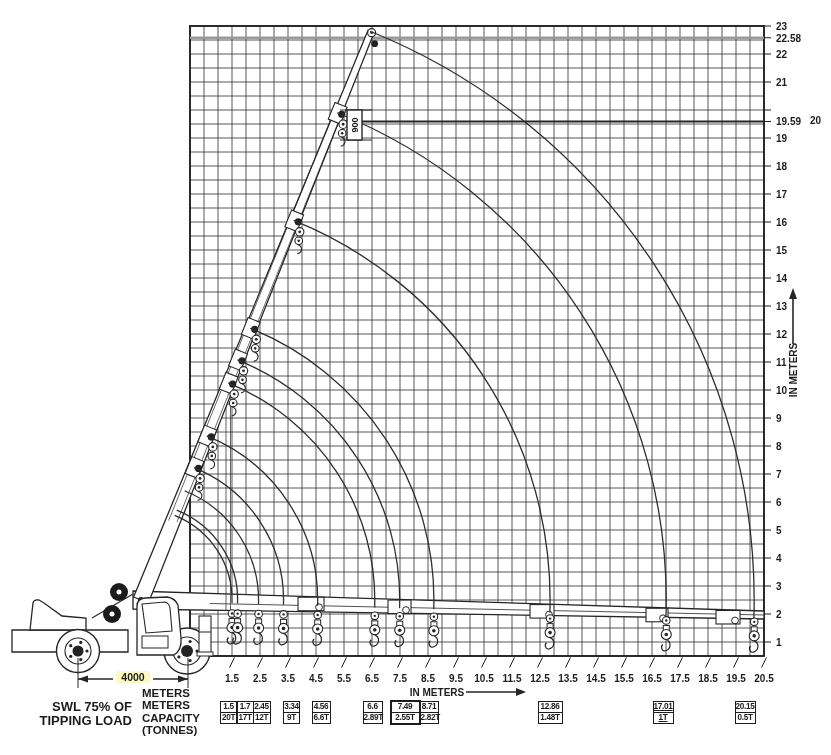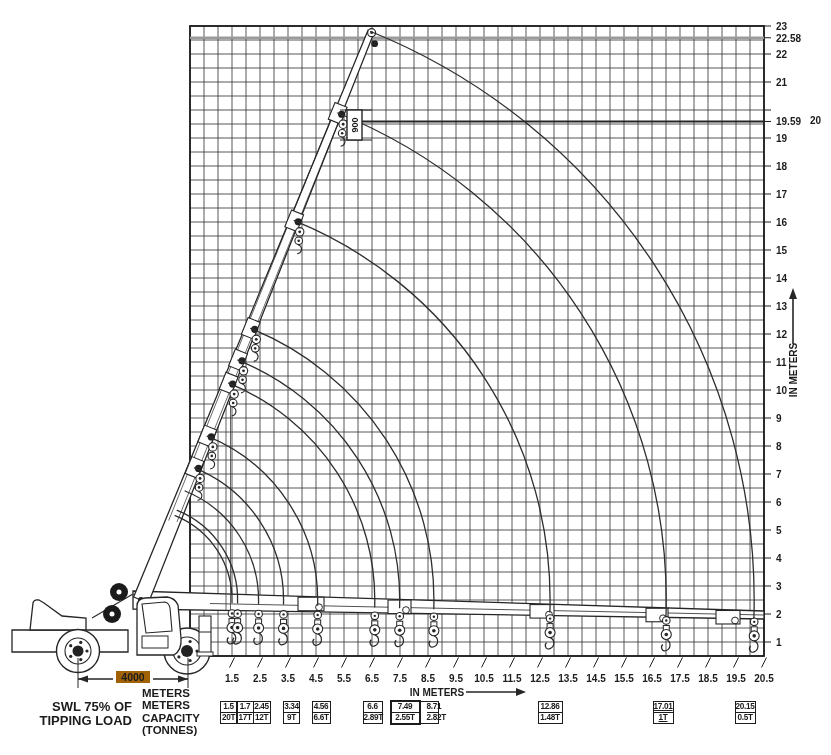--- a/index.html
+++ b/index.html
@@ -11,21 +11,21 @@
   .ytick{font-size:10px;text-align:left;}
   .capbox{position:absolute;background:#fff;border:1.2px solid #1c1c1c;box-sizing:border-box;text-align:center;}
   .capbox.hl{border-width:2.4px;}
   .capcell{font-size:8.2px;font-weight:bold;line-height:10px;height:10px;letter-spacing:-0.3px;overflow:visible;}
   .capcell.bot{border-top:1.2px solid #1c1c1c;}
   .rot{transform:rotate(-90deg);}
   #swl{left:38px;top:700px;width:94px;text-align:right;font-size:13px;line-height:1.06;}
   #legend{left:142px;top:687px;font-size:11.5px;line-height:1.07;text-align:left;}
   #xaxislbl{left:407px;top:686.5px;width:60px;text-align:center;font-size:10px;}
   #yaxislbl{left:763px;top:364px;width:62px;height:12px;text-align:center;font-size:10px;}
-  #dim4000{left:116px;top:671px;width:34px;text-align:center;font-size:10.5px;background:#a16207;}
+  #dim4000{left:116px;top:671px;width:34px;text-align:center;font-size:10.5px;background:#fef9c3;}
   #dim900{left:340px;top:120px;width:30px;height:10px;text-align:center;font-size:9px;}
 </style>
 </head>
 <body>
 
 <div id="fig">
   <svg id="cv" width="831" height="755" viewBox="0 0 831 755">
       <g>
         <line x1="190" y1="26" x2="190" y2="656" stroke="#2f2f2f" stroke-width="0.8"></line>
         <line x1="204" y1="26" x2="204" y2="656" stroke="#2f2f2f" stroke-width="0.8"></line>
@@ -465,21 +465,21 @@
         <div class="capcell bot">6.6T</div>
       </div>
       <div class="capbox" style="left: 362.5px; top: 701px; width: 20px;">
         <div class="capcell">6.6</div>
         <div class="capcell bot">2.89T</div>
       </div>
       <div class="capbox hl" style="left: 389.5px; top: 700px; width: 31px;">
         <div class="capcell">7.49</div>
         <div class="capcell bot">2.55T</div>
       </div>
-      <div class="capbox" style="left: 419.5px; top: 701px; width: 19px; padding-left: 6px;">
+      <div class="capbox" style="left: 419.5px; top: 701px; width: 19px;">
         <div class="capcell">8.71</div>
         <div class="capcell bot">2.82T</div>
       </div>
       <div class="capbox" style="left: 537.5px; top: 701px; width: 25px;">
         <div class="capcell">12.86</div>
         <div class="capcell bot">1.48T</div>
       </div>
       <div class="capbox" style="left: 652.5px; top: 701px; width: 21px; text-decoration: underline;">
         <div class="capcell">17.01</div>
         <div class="capcell bot">1T</div>

